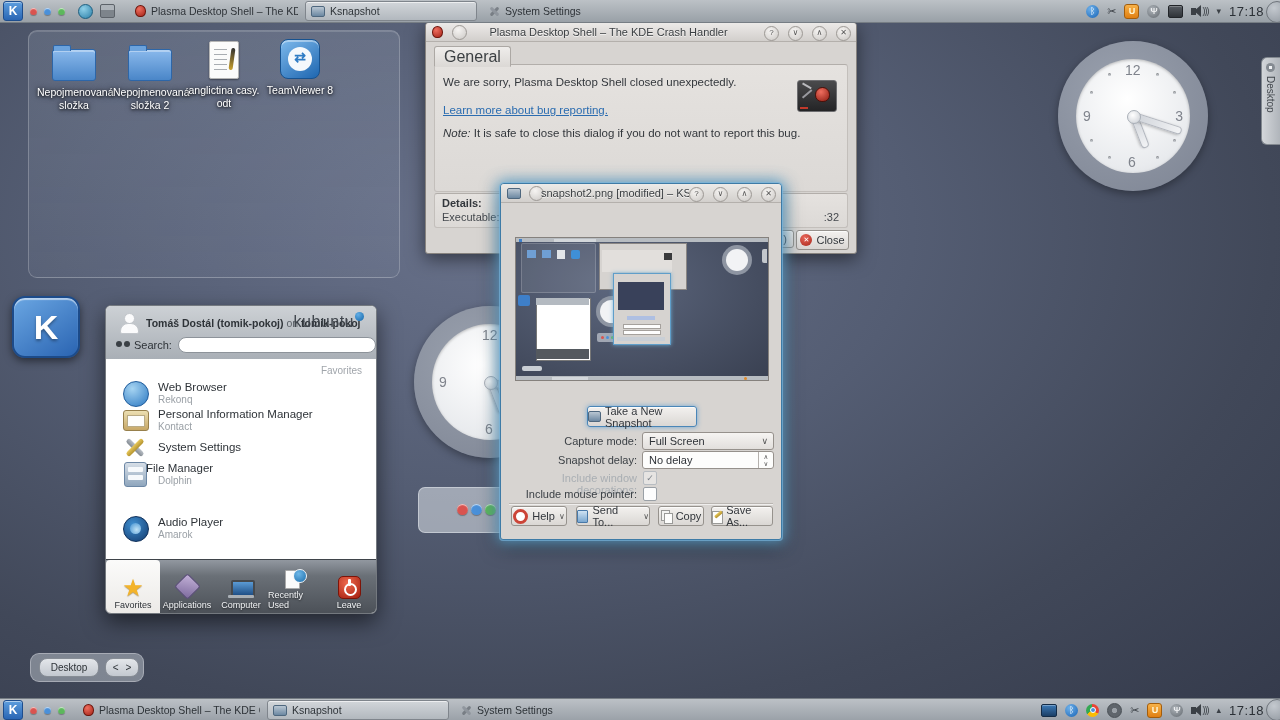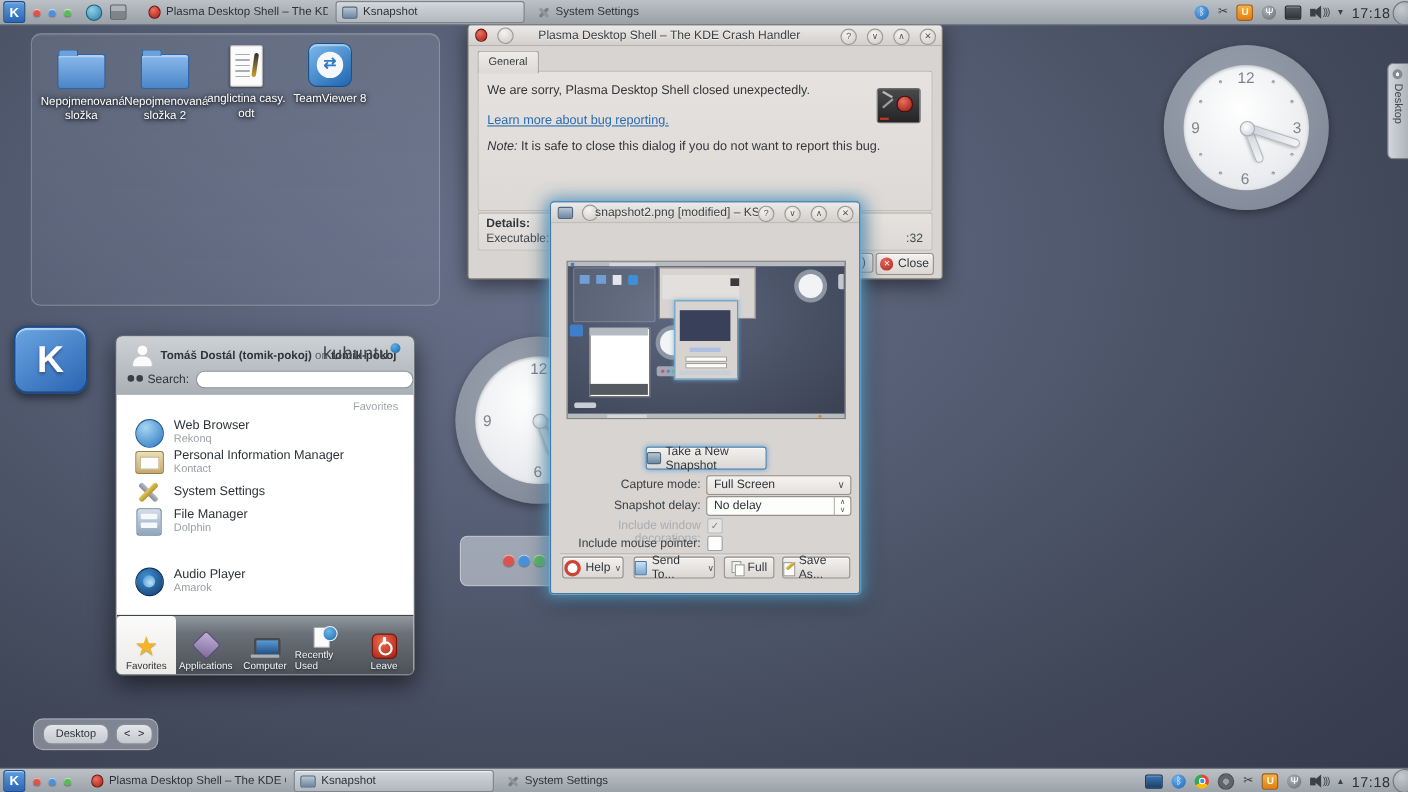--- a/index.html
+++ b/index.html
@@ -61,21 +61,21 @@
   .hand{position:absolute;left:50%;bottom:50%;transform-origin:50% 100%;background:linear-gradient(#f2f3f5,#cfd3d9);border:1px solid #b3b7bf;border-radius:4px;box-shadow:1px 1px 3px rgba(0,0,0,.25);}
   .ckcap{position:absolute;width:12px;height:12px;border-radius:50%;background:radial-gradient(circle at 40% 35%,#fff,#c9cdd3);border:1px solid #aab0b8;}
   
   .win{background:#d7d4d1;border:1px solid #87837f;border-radius:4px 4px 3px 3px;box-shadow:0 5px 18px rgba(0,0,0,.5);}
   .tbar{position:absolute;left:0;top:0;right:0;height:18px;background:linear-gradient(#eceae8,#d2cfcc);border-bottom:1px solid #b4b0ac;border-radius:3px 3px 0 0;display:flex;align-items:center;}
   .tbar .title{position:absolute;left:30px;right:95px;text-align:center;font-size:11px;color:#3c4043;text-shadow:0 1px 0 rgba(255,255,255,.7);white-space:nowrap;overflow:hidden;}
   .wbtn{width:13px;height:13px;border-radius:50%;background:radial-gradient(circle at 40% 30%,#f6f4f2,#cbc8c5);border:1px solid #9d9995;font-size:8px;color:#555;display:flex;align-items:center;justify-content:center;line-height:1;flex:none;}
   .wbtns{position:absolute;right:5px;top:2.5px;display:flex;gap:9px;}
   .sunken{background:linear-gradient(#e5e2df,#dcd9d6);border:1px solid #c3bfbb;border-top-color:#b2aeaa;border-radius:3px;}
   .pbtn{display:inline-flex;align-items:center;justify-content:center;gap:4px;background:linear-gradient(#f3f1ef,#dad7d4);border:1px solid #96928d;border-radius:3px;font-size:11px;color:#33373c;box-shadow:inset 0 1px 0 rgba(255,255,255,.7);}
-  .tab{position:absolute;height:17px;display:flex;align-items:center;padding:0 9px;font-size:10px;color:#3c4043;background:linear-gradient(#e2dfdc,#d0cdca);border:1px solid #aca8a4;border-radius:3px 3px 0 0;}
+  .tab{position:absolute;height:17px;display:flex;align-items:center;padding:0 9px;font-size:16px;color:#3c4043;background:linear-gradient(#e2dfdc,#d0cdca);border:1px solid #aca8a4;border-radius:3px 3px 0 0;}
   .tab.on{background:linear-gradient(#efedeb,#dcd9d6);border-bottom-color:#dcd9d6;height:19px;}
   .redx{width:12px;height:12px;border-radius:50%;background:radial-gradient(circle at 38% 30%,#ea685b,#a8281c);color:#fff;font-size:7px;display:flex;align-items:center;justify-content:center;flex:none;}
   
   .flabel{position:absolute;font-size:11px;color:#3c4146;text-align:right;}
   .flabel.dis{color:#a9aeb3;}
   .combo{position:absolute;background:linear-gradient(#f6f4f2,#e2dfdc);border:1px solid #96918c;border-radius:3px;font-size:11px;color:#2f3338;display:flex;align-items:center;padding-left:6px;}
   .combo .car{position:absolute;right:5px;font-size:9px;color:#555;}
   .spin{position:absolute;background:#fdfdfc;border:1px solid #96918c;border-radius:3px;font-size:11px;color:#2f3338;display:flex;align-items:center;padding-left:6px;}
   .spin .arrows{position:absolute;right:0;top:0;bottom:0;width:14px;border-left:1px solid #b5b1ad;display:flex;flex-direction:column;align-items:center;justify-content:center;font-size:6.5px;color:#555;line-height:1.1;}
   .cbx{position:absolute;width:12px;height:12px;border:1px solid #9aa0a6;border-radius:2px;background:#fdfdfd;font-size:9px;color:#7d838a;display:flex;align-items:center;justify-content:center;line-height:1;}
@@ -197,21 +197,21 @@
           <div class="a" style="left:1px;top:10px;width:22px;height:5px;border-radius:3px;background:linear-gradient(#e8c85a,#b3922f);transform:rotate(-45deg);"></div>
         </div>
         <div class="a t1" style="left:52px;top:7px;">System Settings</div>
       </div>
 
       <div class="a kitem" style="left:0;top:102px;width:270px;height:27px;">
         <div class="a" style="left:18px;top:1px;width:21px;height:23px;border-radius:3px;background:linear-gradient(#d6dee7,#8fa6bd);border:1px solid #6c87a5;">
           <div class="a" style="left:3px;top:4px;width:15px;height:5px;background:#f6f9fc;border-radius:1px;"></div>
           <div class="a" style="left:3px;top:12px;width:15px;height:5px;background:#f6f9fc;border-radius:1px;"></div>
         </div>
-        <div class="a t1" style="left:52px;top:1px;">File Manager</div>
+        <div class="a t1" style="left:40px;top:1px;">File Manager</div>
         <div class="a t2" style="left:52px;top:14px;">Dolphin</div>
       </div>
 
 
       <div class="a kitem" style="left:0;top:156px;width:270px;height:27px;">
         <div class="a" style="left:17px;top:1px;width:24px;height:24px;border-radius:50%;background:radial-gradient(circle at 38% 32%,#3f8fd0,#123a6e);border:1px solid #0e2f5a;">
           <div class="a" style="left:6px;top:6px;width:11px;height:11px;border-radius:50%;background:radial-gradient(circle at 60% 60%,#bfe2f6,#3f8fd0);"></div>
         </div>
         <div class="a t1" style="left:52px;top:1px;">Audio Player</div>
         <div class="a t2" style="left:52px;top:14px;">Amarok</div>
@@ -400,21 +400,21 @@
     <div class="a pbtn" style="left:75px;top:322px;width:72px;height:18px;">
       <span style="width:10px;height:11px;background:linear-gradient(#cfe2f2,#7aa7d0);border:1px solid #4878a8;border-radius:1px;"></span>
       <span>Send To...</span>
       <span style="font-size:8px;color:#555;">∨</span>
     </div>
     <div class="a pbtn" style="left:157px;top:322px;width:44px;height:18px;">
       <span style="position:relative;width:11px;height:12px;">
         <span class="a" style="left:0;top:0;width:7px;height:9px;background:#f4f4f2;border:1px solid #9a9a98;"></span>
         <span class="a" style="left:3px;top:3px;width:7px;height:9px;background:#fdfdfc;border:1px solid #9a9a98;"></span>
       </span>
-      <span>Full</span>
+      <span>Copy</span>
     </div>
     <div class="a pbtn" style="left:210px;top:322px;width:60px;height:18px;">
       <span style="position:relative;width:11px;height:12px;">
         <span class="a" style="left:0;top:1px;width:9px;height:11px;background:#fdfdfc;border:1px solid #9a9a98;"></span>
         <span class="a" style="left:2px;top:3px;width:9px;height:3px;background:linear-gradient(#e8c85a,#b3922f);transform:rotate(-40deg);border-radius:1px;"></span>
       </span>
       <span>Save As...</span>
     </div>
   </div>
 

